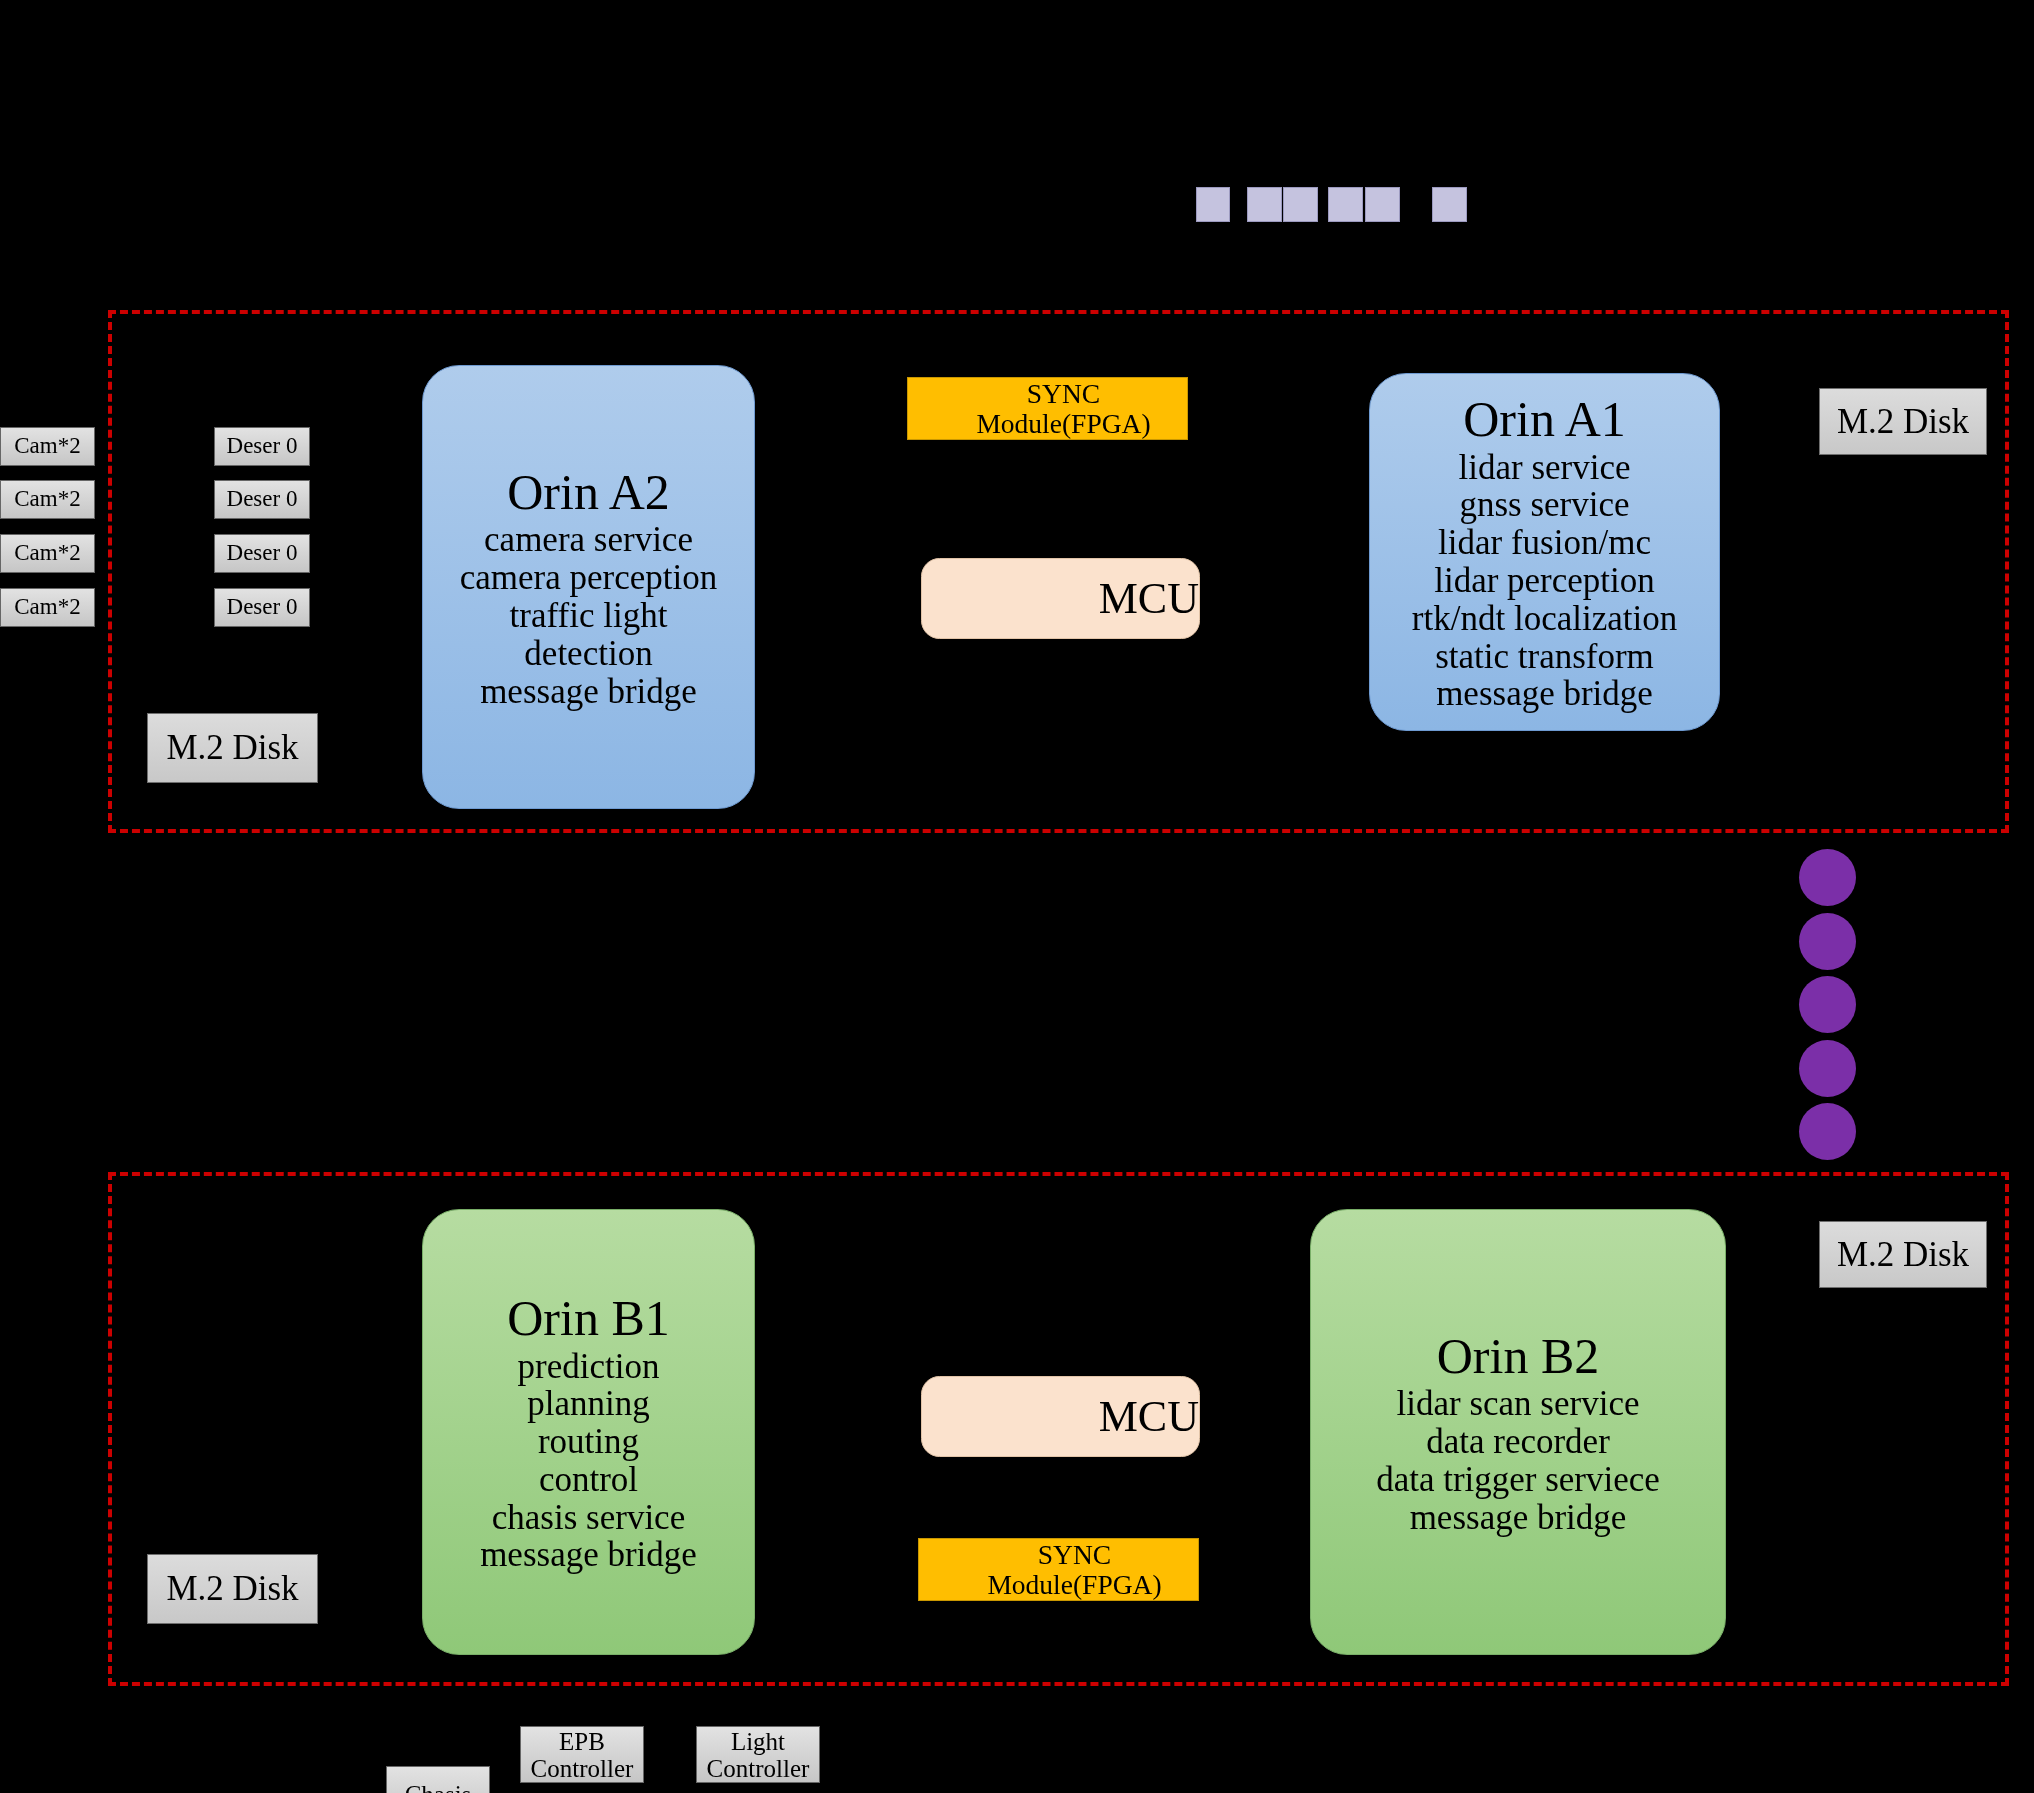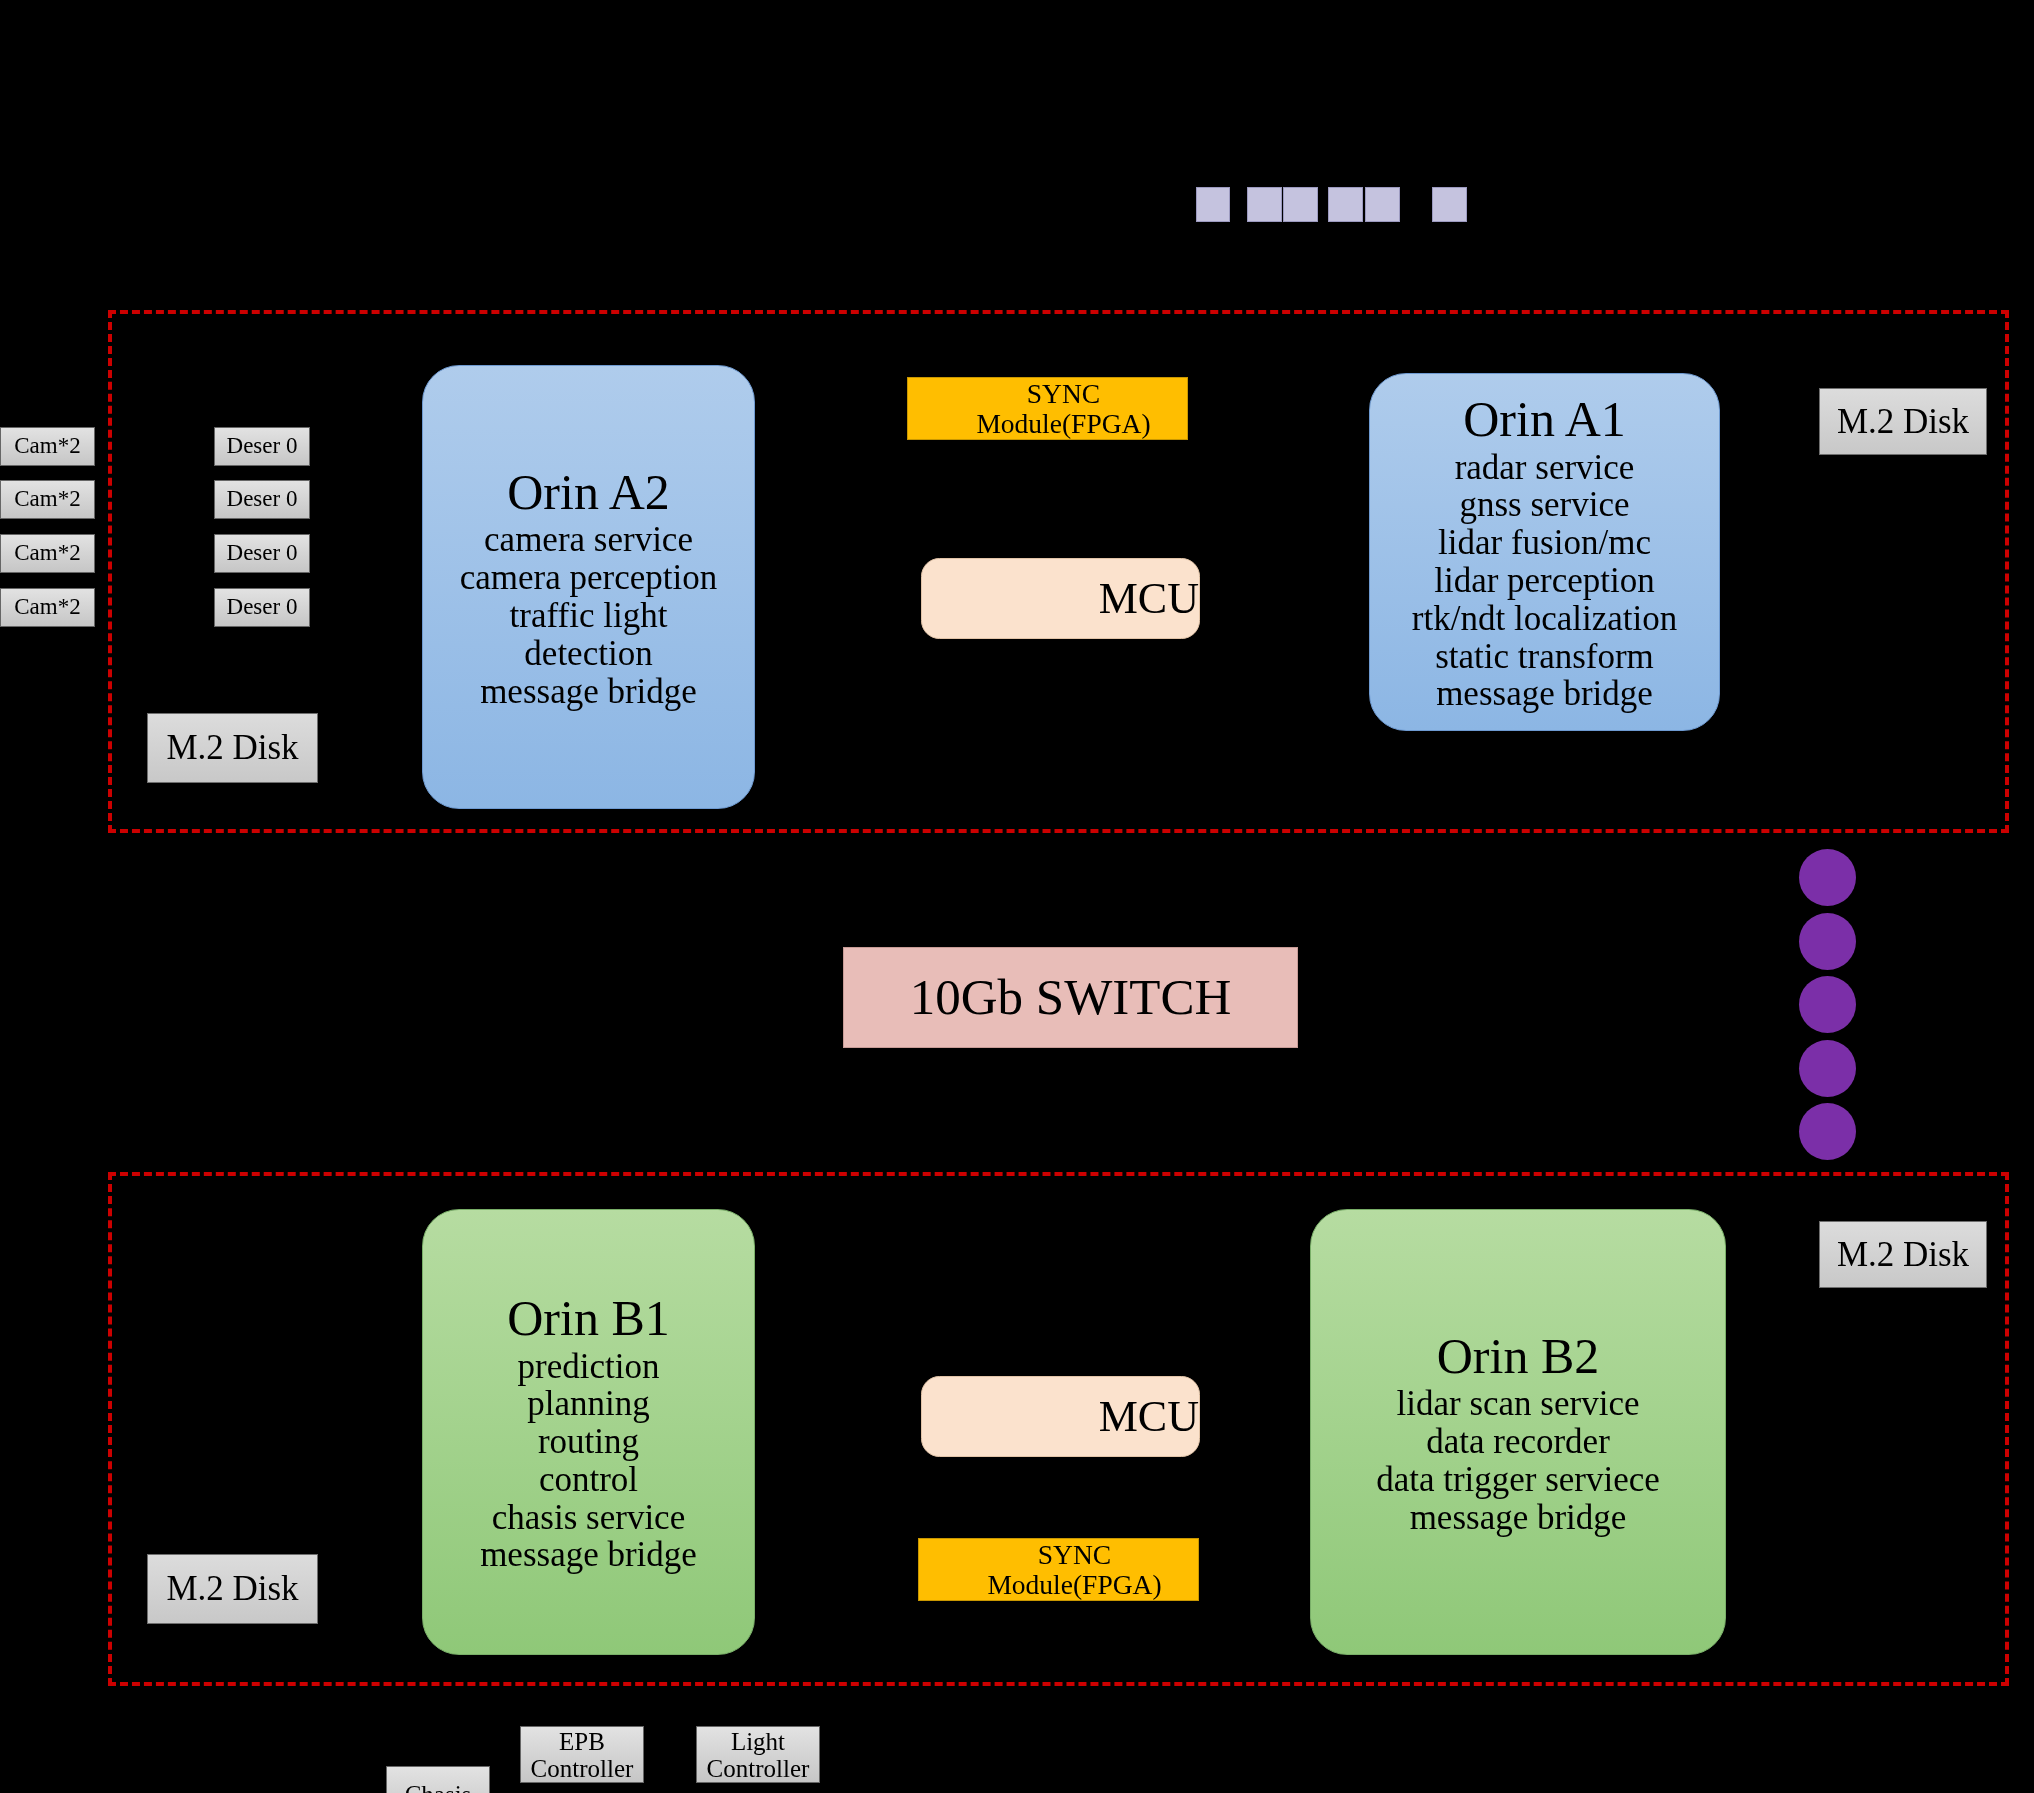--- a/index.html
+++ b/index.html
@@ -178,32 +178,29 @@
   <div class="node sync" style="left:907px;top:377px;width:281px;height:63px;">
     <span>SYNC Module(FPGA)</span>
   </div>
 
   <div class="node mcu" style="left:921px;top:558px;width:279px;height:81px;">
     <span>MCU</span>
   </div>
 
   <div class="node soc blue" style="left:1369px;top:373px;width:351px;height:358px;">
     <div class="title">Orin A1</div>
-    <div class="svcline">radar service</div>
+    <div class="svcline">lidar service</div>
     <div class="svcline">gnss service</div>
     <div class="svcline">lidar fusion/mc</div>
     <div class="svcline">lidar perception</div>
     <div class="svcline">rtk/ndt localization</div>
     <div class="svcline">static transform</div>
     <div class="svcline">message bridge</div>
   </div>
 
-  <div class="node switch" style="left:843px;top:947px;width:455px;height:101px;">
-    <span>10Gb SWITCH</span>
-  </div>
 
   <div class="dot" style="left:1799px;top:849px;width:57px;height:57px;"></div>
   <div class="dot" style="left:1799px;top:913px;width:57px;height:57px;"></div>
   <div class="dot" style="left:1799px;top:976px;width:57px;height:57px;"></div>
   <div class="dot" style="left:1799px;top:1040px;width:57px;height:57px;"></div>
   <div class="dot" style="left:1799px;top:1103px;width:57px;height:57px;"></div>
 
   <div class="region" style="left:108px;top:1172px;width:1901px;height:514px;"></div>
 
   <div class="node m2disk" style="left:1819px;top:1221px;width:168px;height:67px;">

